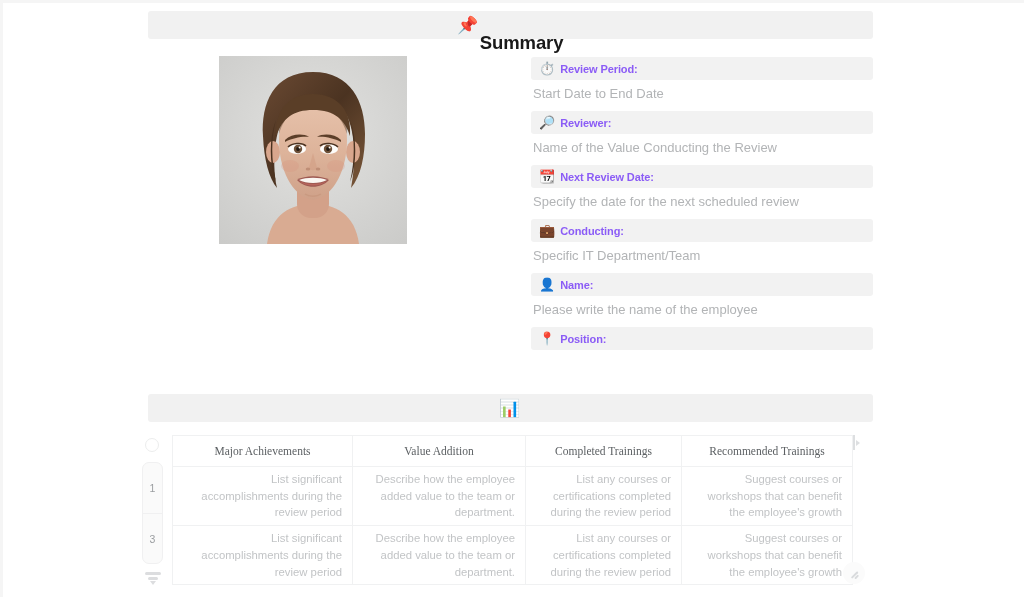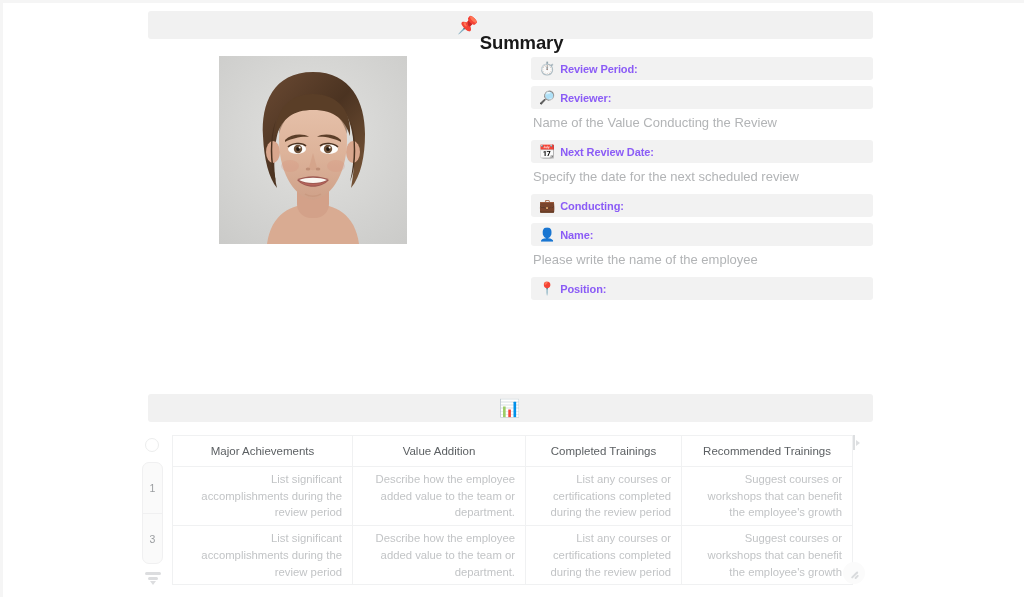--- a/index.html
+++ b/index.html
@@ -186,20 +186,21 @@
   }
   table.grid th {
     height: 30px;
     font-size: 11.5px;
     font-weight: 400;
     color: #5c6063;
     text-align: center;
     border: 1px solid #f0f1f2;
     background: #ffffff;
     padding: 0 4px;
+    font-family: Liberation Serif, serif;
   }
   table.grid td {
     height: 50px;
     font-size: 11.3px;
     color: #c2c4c6;
     text-align: right;
     vertical-align: middle;
     border: 1px solid #f0f1f2;
     padding: 4px 10px;
     line-height: 1.48;
@@ -332,20 +333,21 @@
     </svg>
   </div>
 
   <div class="fields">
 
     <div class="field">
       <div class="field-label">
         <span class="f-icon">⏱️</span>
         <span class="f-text">Review Period:</span>
       </div>
+      <div class="field-value">Start Date to End Date</div>
     </div>
 
     <div class="field">
       <div class="field-label">
         <span class="f-icon">🔎</span>
         <span class="f-text">Reviewer:</span>
       </div>
       <div class="field-value">Name of the Value Conducting the Review</div>
     </div>
 
@@ -355,20 +357,21 @@
         <span class="f-text">Next Review Date:</span>
       </div>
       <div class="field-value">Specify the date for the next scheduled review</div>
     </div>
 
     <div class="field">
       <div class="field-label">
         <span class="f-icon">💼</span>
         <span class="f-text">Conducting:</span>
       </div>
+      <div class="field-value">Specific IT Department/Team</div>
     </div>
 
     <div class="field">
       <div class="field-label">
         <span class="f-icon">👤</span>
         <span class="f-text">Name:</span>
       </div>
       <div class="field-value">Please write the name of the employee</div>
     </div>
 

